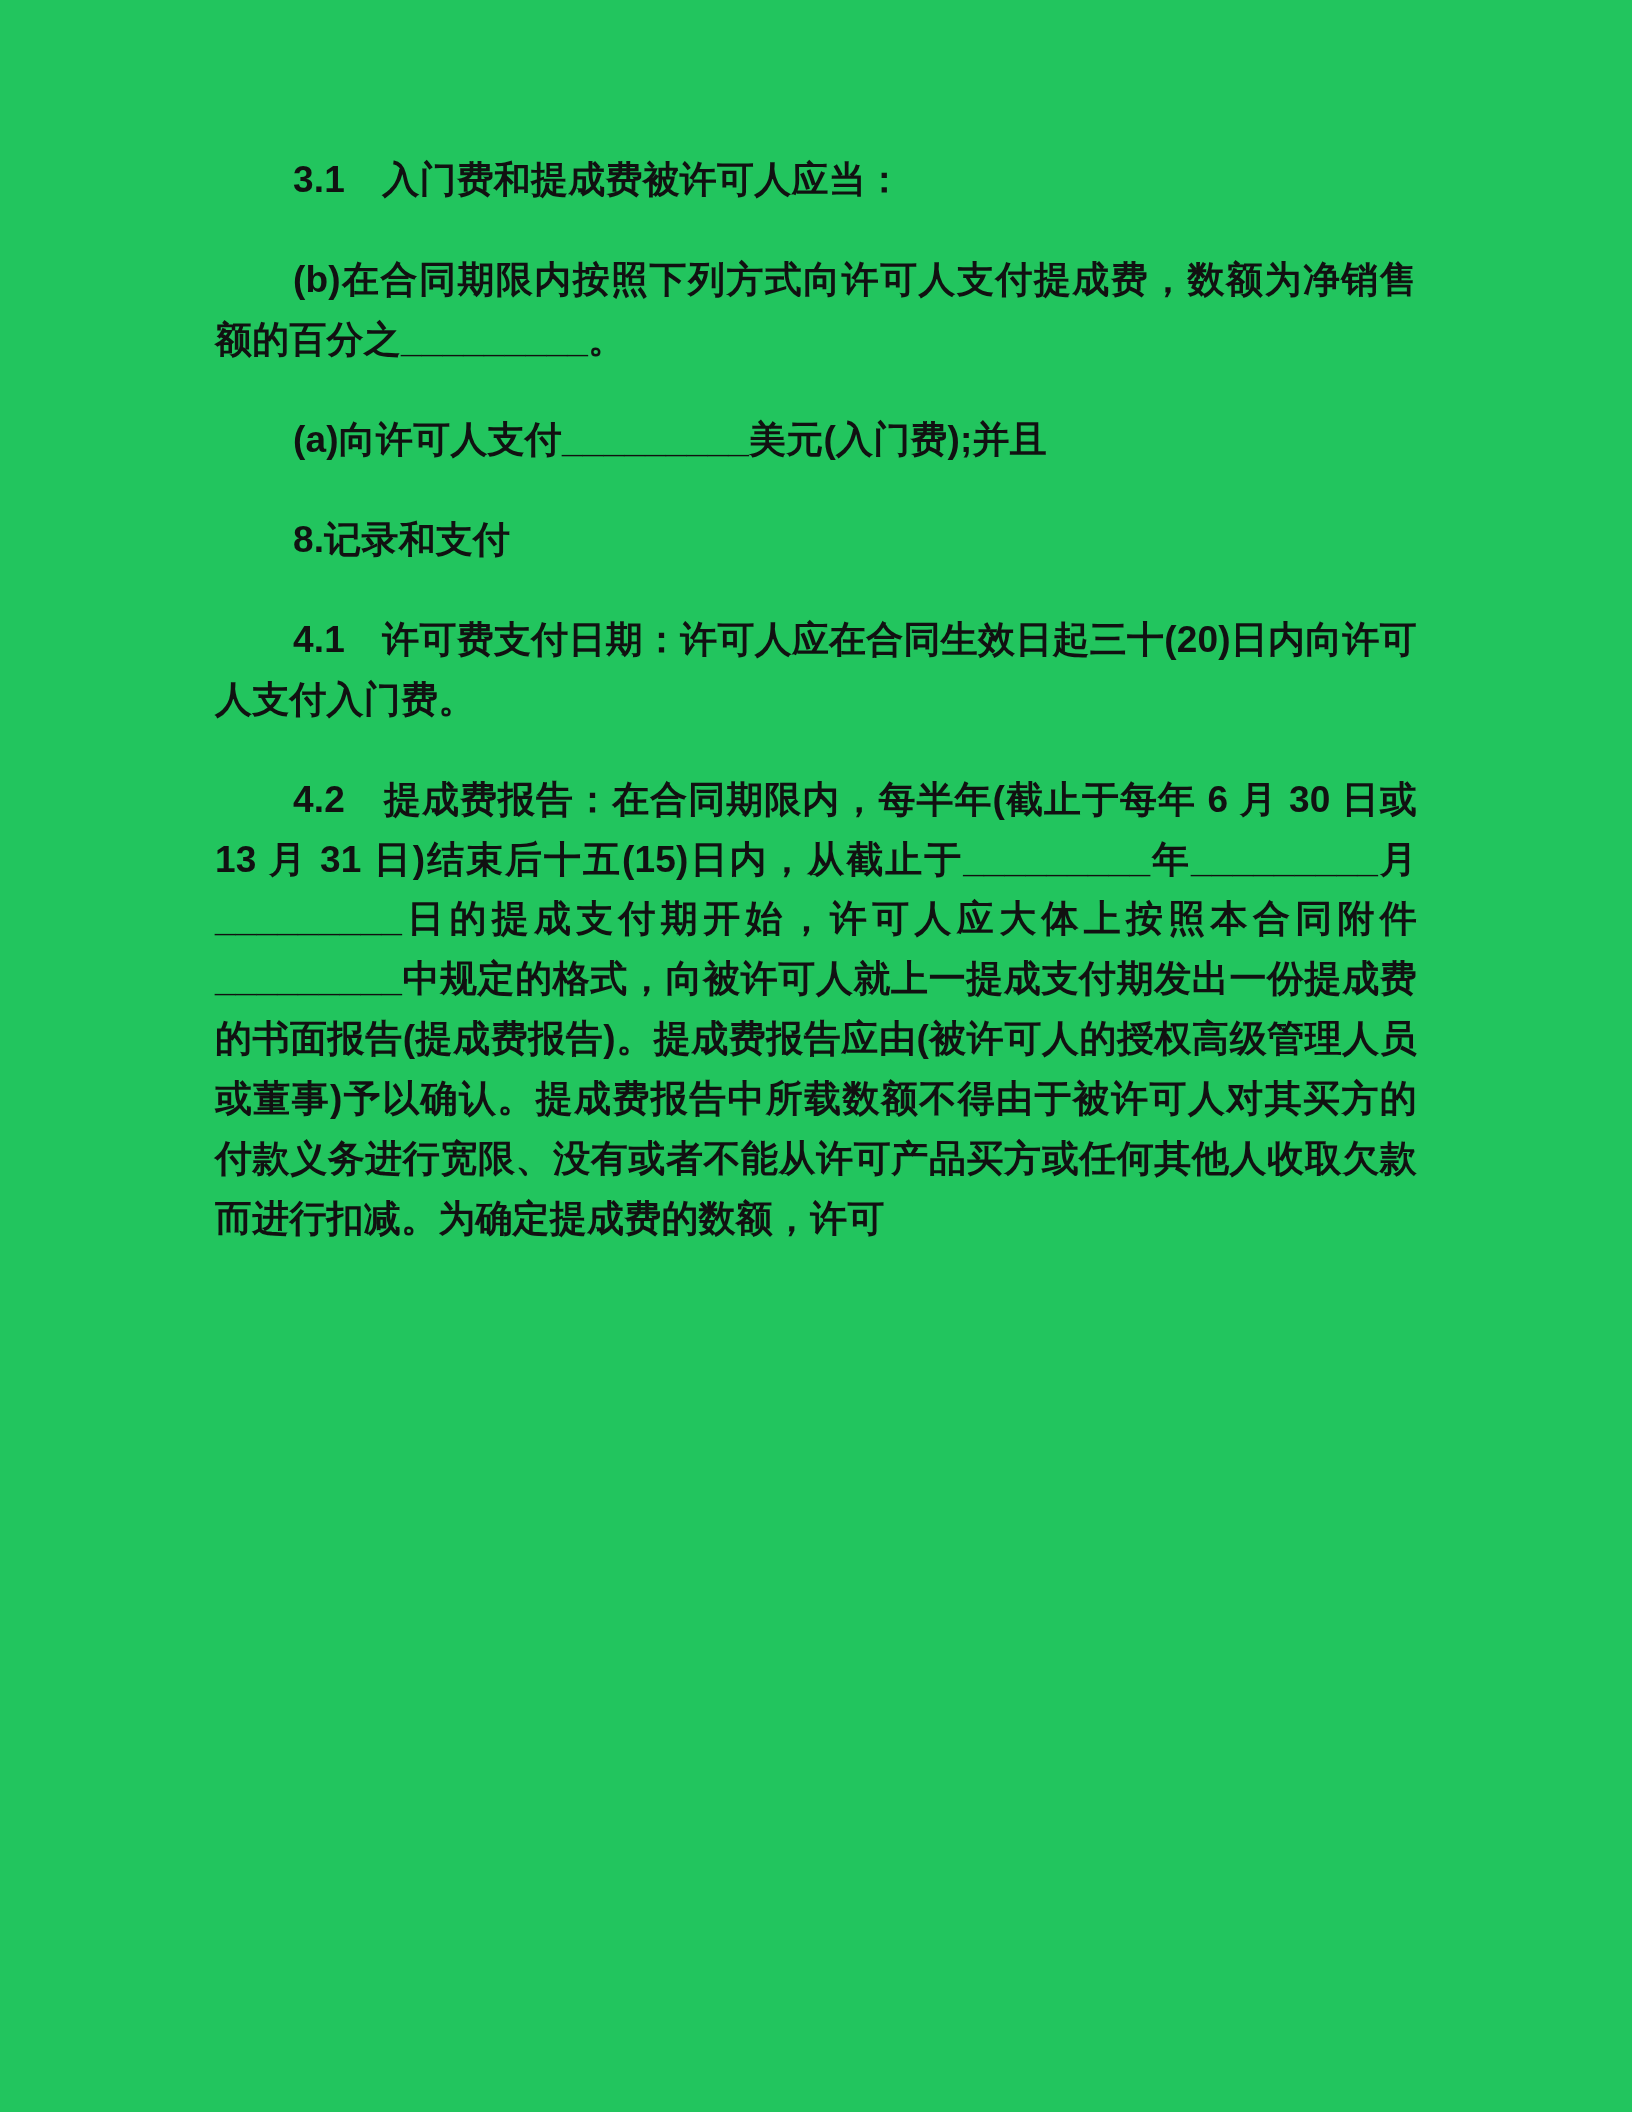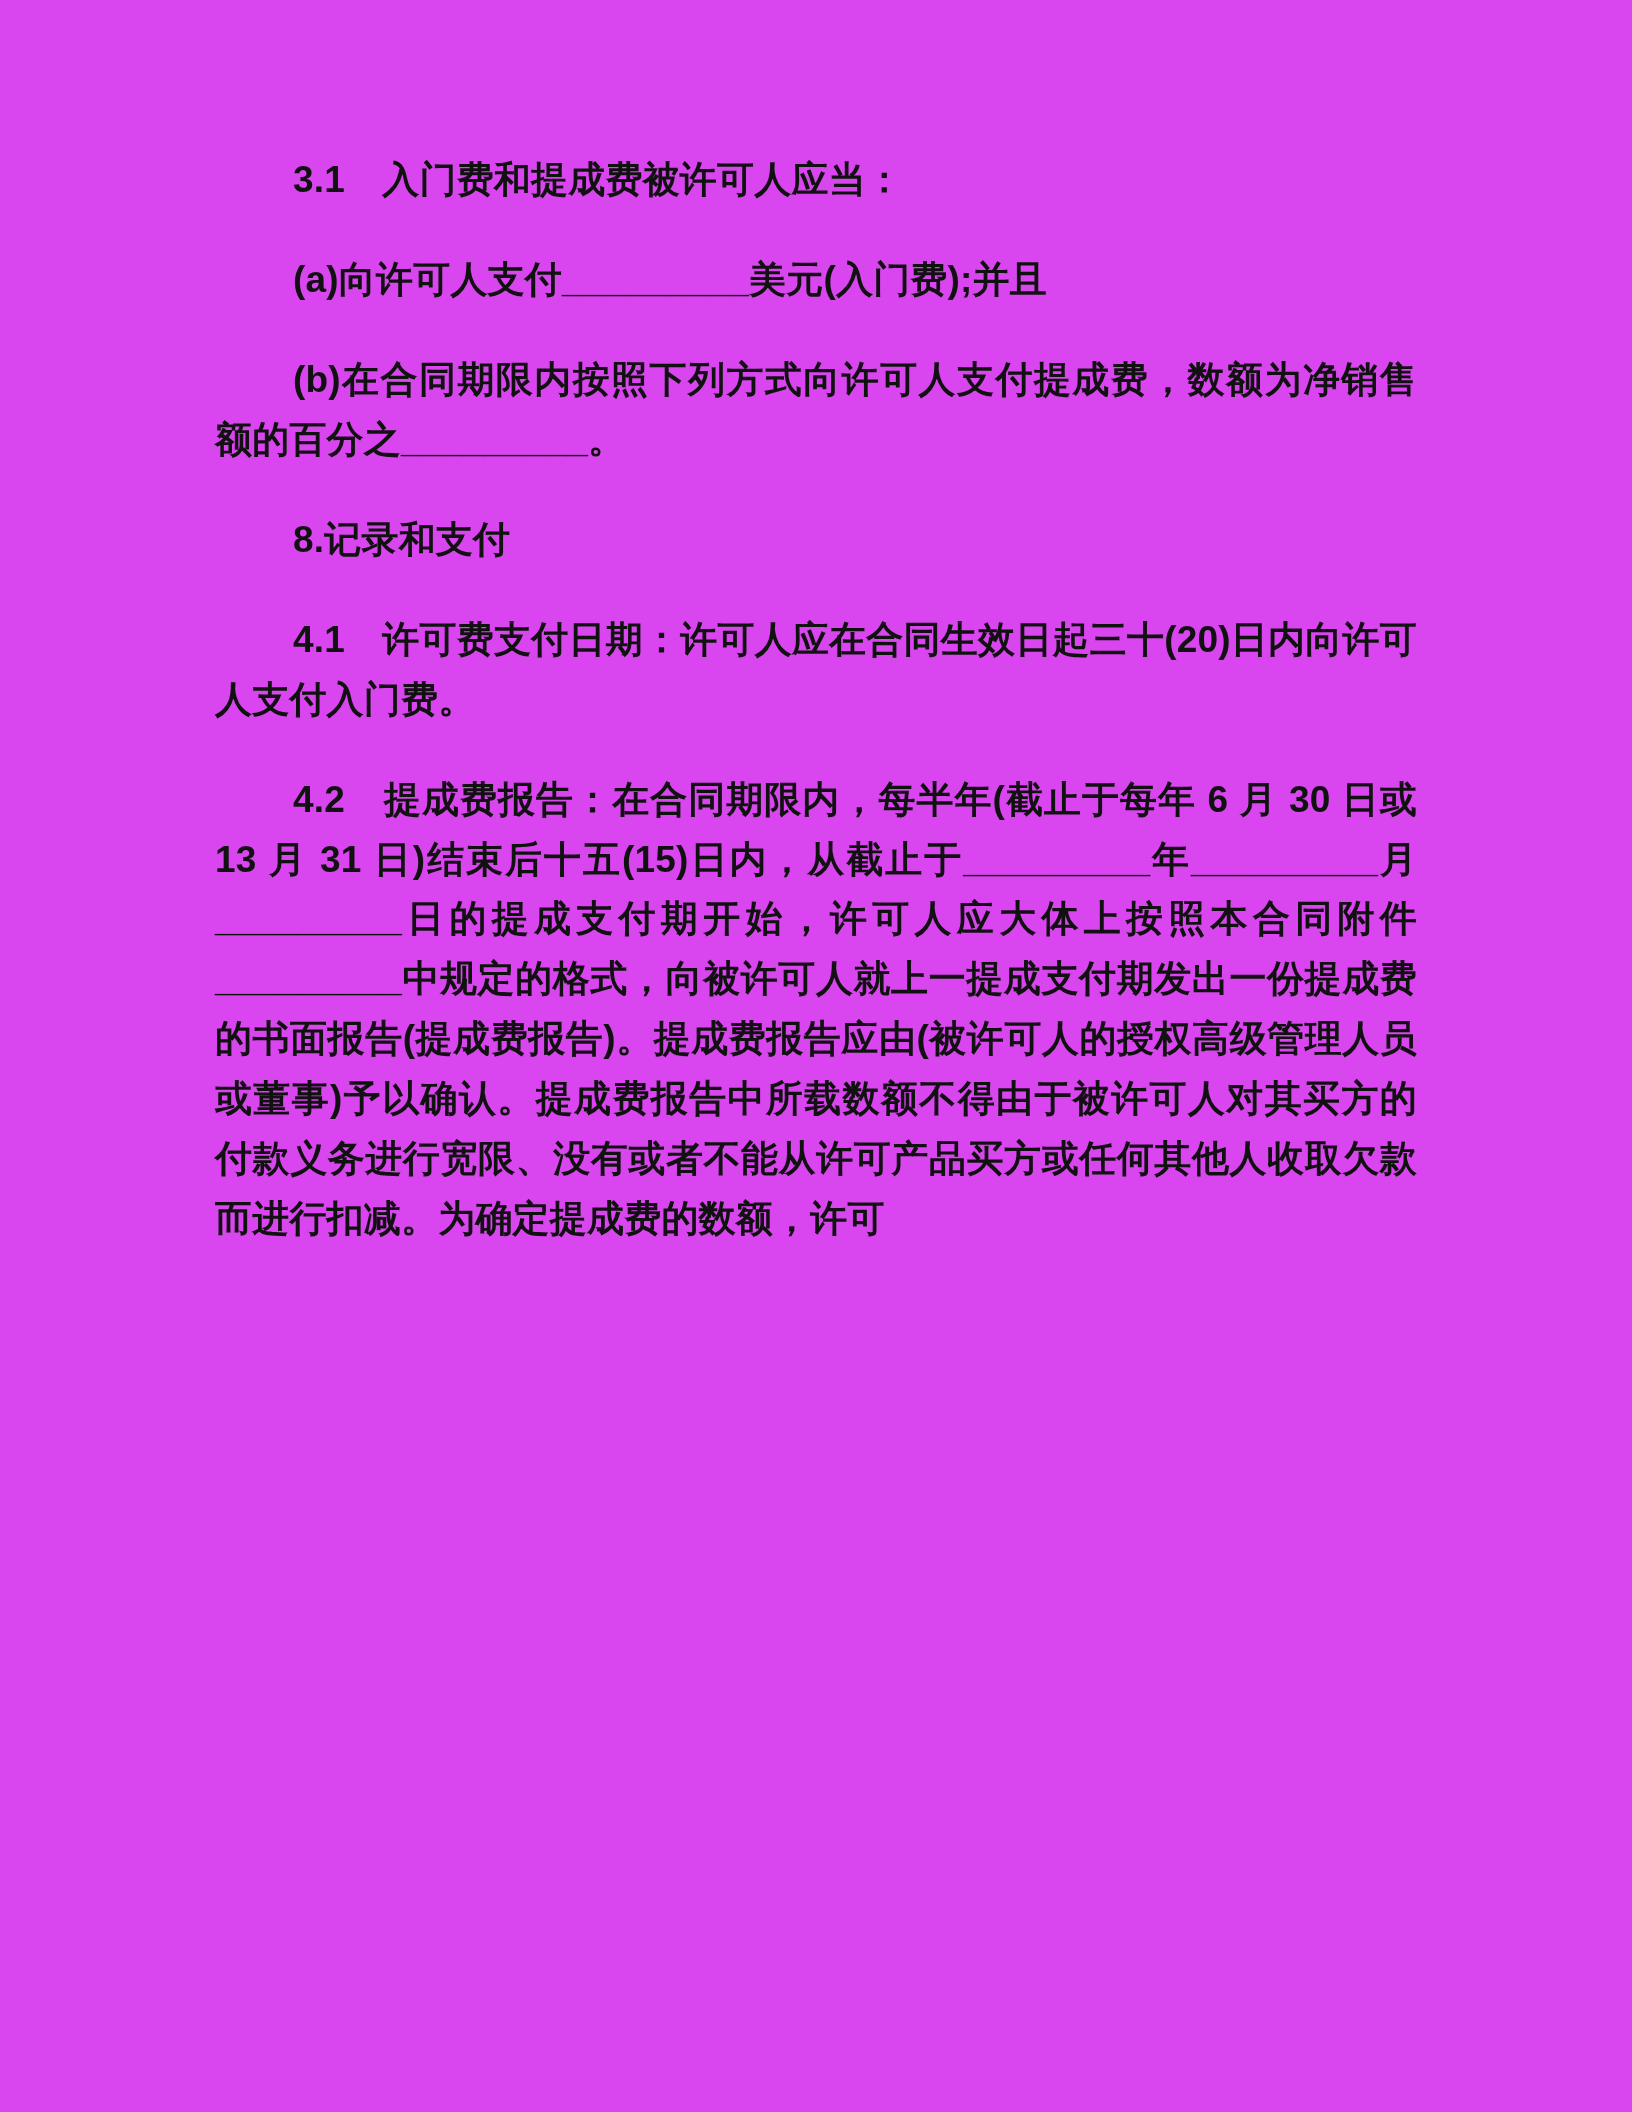--- a/index.html
+++ b/index.html
@@ -13,21 +13,21 @@
     font-family: "Liberation Sans", sans-serif;
     color: #000000;
     overflow: hidden;
   }
   .page {
     position: relative;
     width: 1632px;
     height: 2112px;
     box-sizing: border-box;
     padding: 150px 215px 0 215px;
-    background: #d946ef;
+    background: #22c55e;
   }
   .doc-body {
     font-size: 37px;
     line-height: 1.62;
     font-weight: 700;
     letter-spacing: 0.2px;
     color: #111111;
   }
   .para {
     margin: 0 0 40px 0;
@@ -46,23 +46,23 @@
   }
 </style>
 </head>
 <body>
 
 <div class="page">
   <div class="doc-body">
 
     <p class="para indent">3.1　入门费和提成费被许可人应当：</p>
 
+    <p class="para indent">(b)在合同期限内按照下列方式向许可人支付提成费，数额为净销售额的百分之_________。</p>
+
     <p class="para indent">(a)向许可人支付_________美元(入门费);并且</p>
-
-    <p class="para indent">(b)在合同期限内按照下列方式向许可人支付提成费，数额为净销售额的百分之_________。</p>
 
 
     <p class="para heading">8.记录和支付</p>
 
     <p class="para indent">4.1　许可费支付日期：许可人应在合同生效日起三十(20)日内向许可人支付入门费。</p>
 
     <p class="para indent">4.2　提成费报告：在合同期限内，每半年(截止于每年 6 月 30 日或 13 月 31 日)结束后十五(15)日内，从截止于_________年_________月_________日的提成支付期开始，许可人应大体上按照本合同附件_________中规定的格式，向被许可人就上一提成支付期发出一份提成费的书面报告(提成费报告)。提成费报告应由(被许可人的授权高级管理人员或董事)予以确认。提成费报告中所载数额不得由于被许可人对其买方的付款义务进行宽限、没有或者不能从许可产品买方或任何其他人收取欠款而进行扣减。为确定提成费的数额，许可</p>
 
   </div>
 </div>

